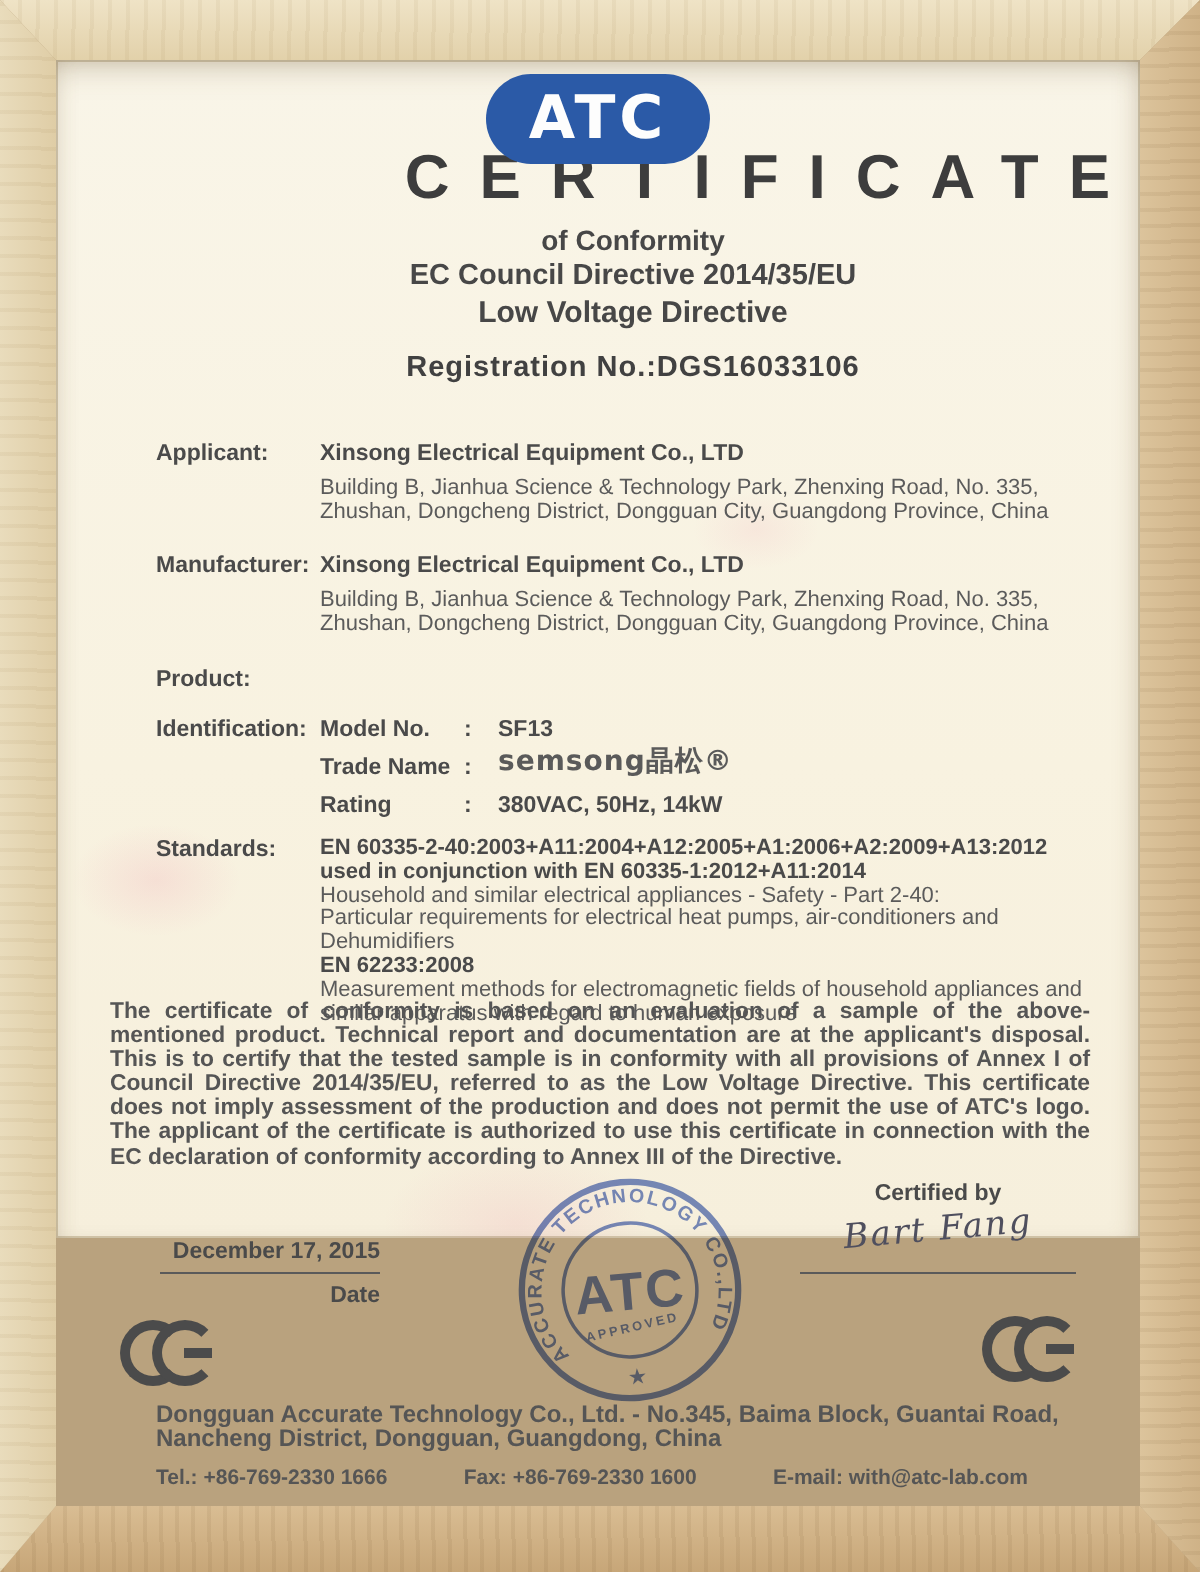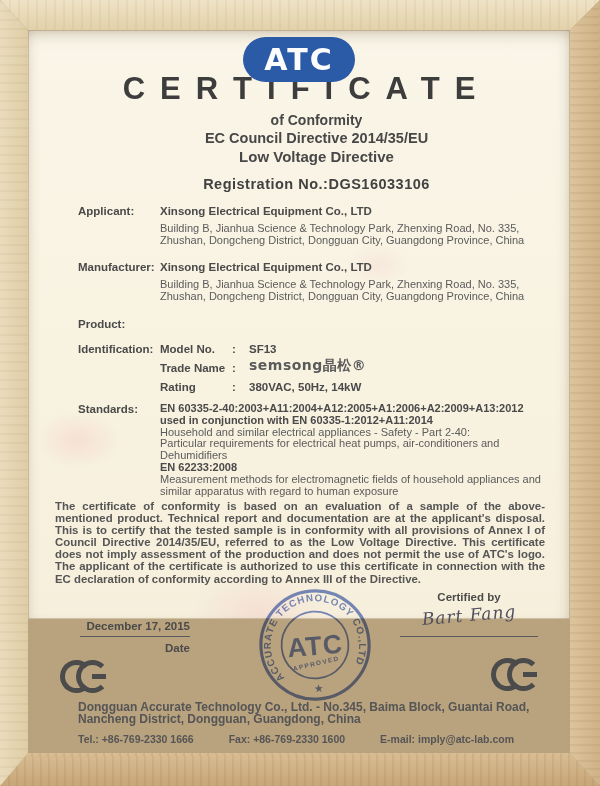--- a/index.html
+++ b/index.html
@@ -27,27 +27,27 @@
       radial-gradient(45px 28px at 350px 235px,rgba(236,130,160,.10),rgba(236,130,160,0) 70%),
       linear-gradient(180deg,#f9f5e8 0%,#f8f2e0 60%,#f6efdc 100%);
     box-shadow:inset 0 0 0 1px rgba(130,105,60,.30), inset 0 10px 16px -8px rgba(110,85,50,.35), inset -8px 0 14px -8px rgba(110,85,50,.25), inset 8px 0 14px -10px rgba(110,85,50,.2);
     color:#4c4c4c;}
   .abs{position:absolute;}
   .centered{left:0;right:0;text-align:center;padding-left:35px;}
   
   .logo-pill{top:7px;left:50%;transform:translateX(-50%);width:112px;height:45px;background:#2b5aa7;border-radius:23px;
     display:flex;align-items:center;justify-content:center;z-index:2;}
   .logo-pill span{color:#fdfdfd;font-weight:bold;font-size:30px;letter-spacing:2px;font-family:"DejaVu Sans","Liberation Sans",sans-serif;}
-  .title{top:41px;margin:0;font-size:31px;font-weight:bold;letter-spacing:15px;padding-left:15px;color:#3d3d3d;z-index:1;}
+  .title{top:41px;margin:0;font-size:31px;font-weight:bold;letter-spacing:15px;padding-left:15px;color:#3d3d3d;z-index:1;text-align:right;}
   .subtitle{top:82px;font-size:14px;font-weight:bold;color:#474747;}
   .directive1{top:100px;font-size:14.5px;font-weight:bold;color:#474747;}
   .directive2{top:118px;font-size:15px;font-weight:bold;color:#474747;}
   .registration{top:146px;font-size:14.5px;font-weight:bold;color:#414141;letter-spacing:.5px;}
   
-  .row{left:50px;right:22px;display:flex;font-size:11.5px;line-height:12.5px;}
+  .row{left:50px;right:22px;display:flex;font-size:11.5px;line-height:12.5px;margin-top:16px;}
   .row .label{width:82px;flex:none;font-weight:bold;color:#4a4a4a;}
   .row .value{flex:1;}
   .bold-name{font-weight:bold;color:#4a4a4a;}
   .addr{margin-top:4px;font-size:11px;line-height:12.4px;color:#5b5b5b;}
   .id-row{display:flex;margin-bottom:6.5px;}
   .id-sublabel{width:72px;flex:none;font-weight:bold;color:#4a4a4a;}
   .id-colon{width:17px;flex:none;font-weight:bold;color:#4a4a4a;}
   .id-value{font-weight:bold;color:#4a4a4a;}
   .trade-logo{font-size:14px;letter-spacing:.5px;color:#5a5a5a;position:relative;top:-3px;font-family:"DejaVu Sans","Liberation Sans",sans-serif;}
   .std-lines{font-size:11px;line-height:11.8px;color:#5b5b5b;}
@@ -189,17 +189,17 @@
     <div class="abs ce ce-right" role="img" aria-label="CE">
       <i class="ce-c"></i>
       <i class="ce-e"></i>
     </div>
 
     <div class="abs company">Dongguan Accurate Technology Co., Ltd. - No.345, Baima Block, Guantai Road, Nancheng District, Dongguan, Guangdong, China</div>
 
     <div class="abs contact">
       <span>Tel.: +86-769-2330 1666</span>
       <span>Fax: +86-769-2330 1600</span>
-      <span>E-mail: imply@atc-lab.com</span>
+      <span>E-mail: with@atc-lab.com</span>
     </div>
 
   </div>
 </div>
 
 </body></html>

